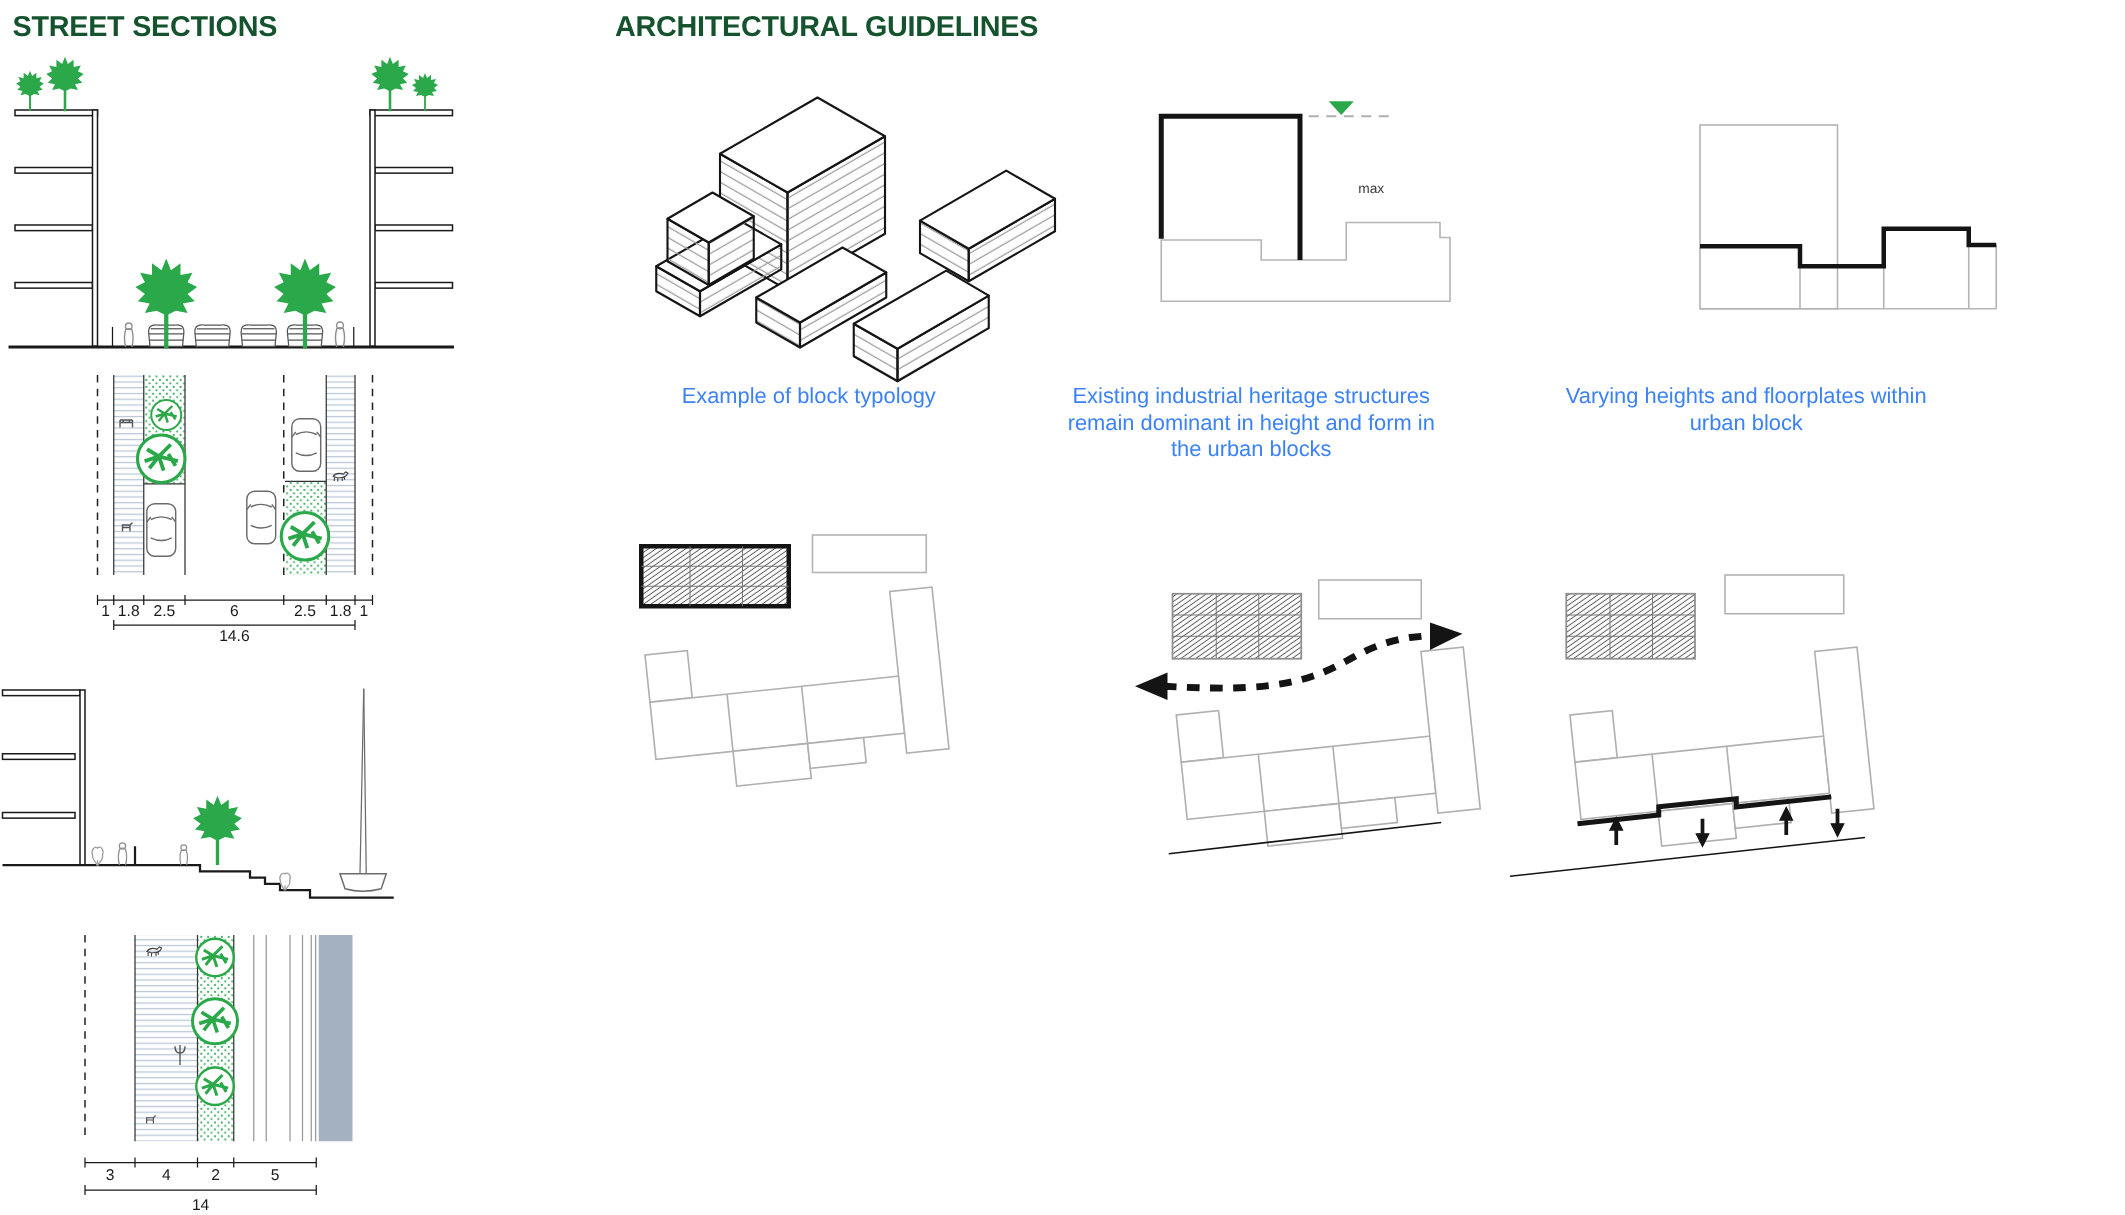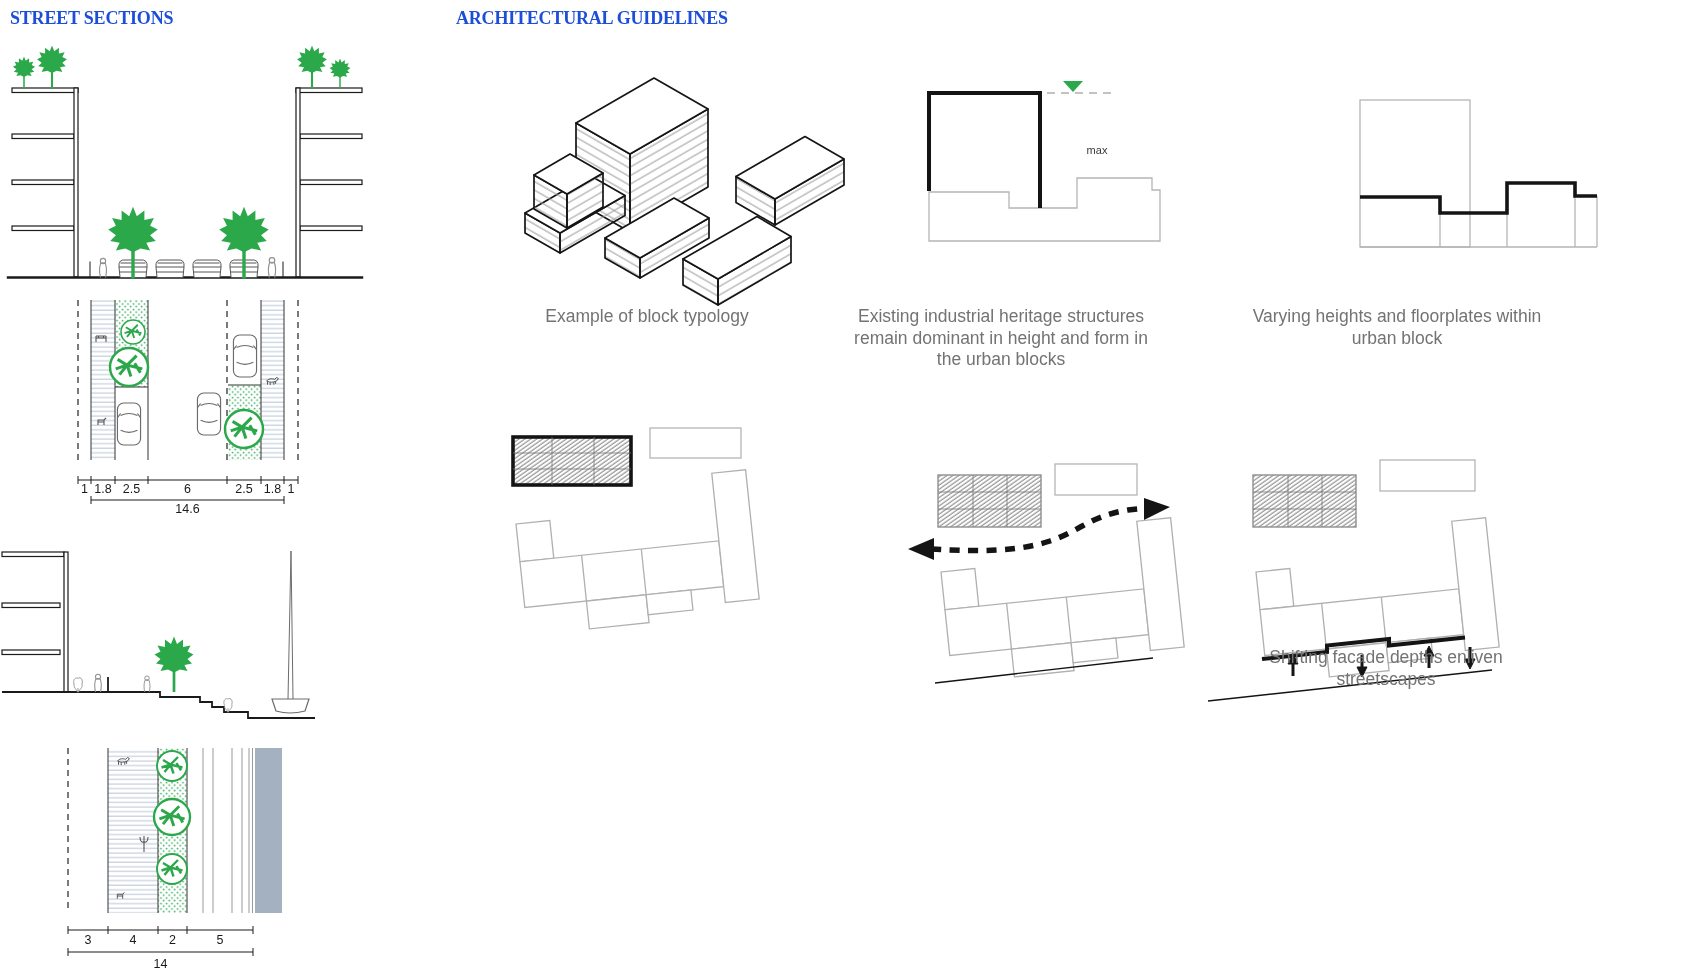--- a/index.html
+++ b/index.html
@@ -1,30 +1,30 @@
 <!DOCTYPE html>
 <html><head>
 <meta charset="utf-8">
 <style>
   html,body{margin:0;padding:0;background:#fff;}
   .stage{position:relative;width:1700px;height:972px;background:#fff;overflow:hidden;
          font-family:"Liberation Sans",sans-serif;}
-  .hd{position:absolute;font-size:18px;font-weight:bold;letter-spacing:-0.2px;color:#1d4ed8;white-space:nowrap;font-family:Liberation Serif, serif;}
-  .cap{position:absolute;text-align:center;font-size:17.5px;line-height:1.24;color:#737373;}
+  .hd{position:absolute;font-size:23px;font-weight:bold;letter-spacing:-0.2px;color:#14532d;white-space:nowrap;}
+  .cap{position:absolute;text-align:center;font-size:17.5px;line-height:1.24;color:#3b82f6;}
   .art{position:absolute;left:0;top:0;}
   text.dim{font-family:"Liberation Sans",sans-serif;font-size:12.5px;fill:#1a1a1a;}
   text.max{font-family:"Liberation Sans",sans-serif;font-size:11px;fill:#3a3a3a;}
 </style>
 </head>
 <body>
 
 <div class="stage">
 
   <div class="hd" style="left:10px;top:8px;">STREET SECTIONS</div>
-  <div class="hd" style="left:456px;top:8px;">ARCHITECTURAL GUIDELINES</div>
+  <div class="hd" style="left:492px;top:8px;">ARCHITECTURAL GUIDELINES</div>
 
   <svg class="art" width="1700" height="972" viewBox="0 0 1700 972">
     <defs>
       <pattern id="ph" width="6" height="4.6" patternUnits="userSpaceOnUse">
         <line x1="0" y1="2" x2="6" y2="2" stroke="#b9c6d6" stroke-width="1"></line>
       </pattern>
       <pattern id="pd" width="5.5" height="5.5" patternUnits="userSpaceOnUse">
         <circle cx="1.5" cy="1.5" r="0.9" fill="#3fae63"></circle>
         <circle cx="4.2" cy="4.2" r="0.9" fill="#3fae63"></circle>
       </pattern>
@@ -338,15 +338,14 @@
         <line x1="1470" y1="647" x2="1470" y2="661" stroke-width="3"></line>
           <polygon points="1465,659 1475,659 1470,669"></polygon>
       </g>
       <line x1="1208" y1="701" x2="1492" y2="670" stroke="#141414" stroke-width="1.3"></line>
     </g>
   </svg>
 
   <div class="cap" style="left:497px;top:306px;width:300px;">Example of block typology</div>
   <div class="cap" style="left:845px;top:306px;width:312px;">Existing industrial heritage structures remain dominant in height and form in the urban blocks</div>
   <div class="cap" style="left:1228px;top:306px;width:338px;">Varying heights and floorplates within urban block</div>
-  <div class="cap" style="left:1228px;top:647px;width:316px;">Shifting facade depths enliven streetscapes</div>
 
 </div>
 
 </body></html>

